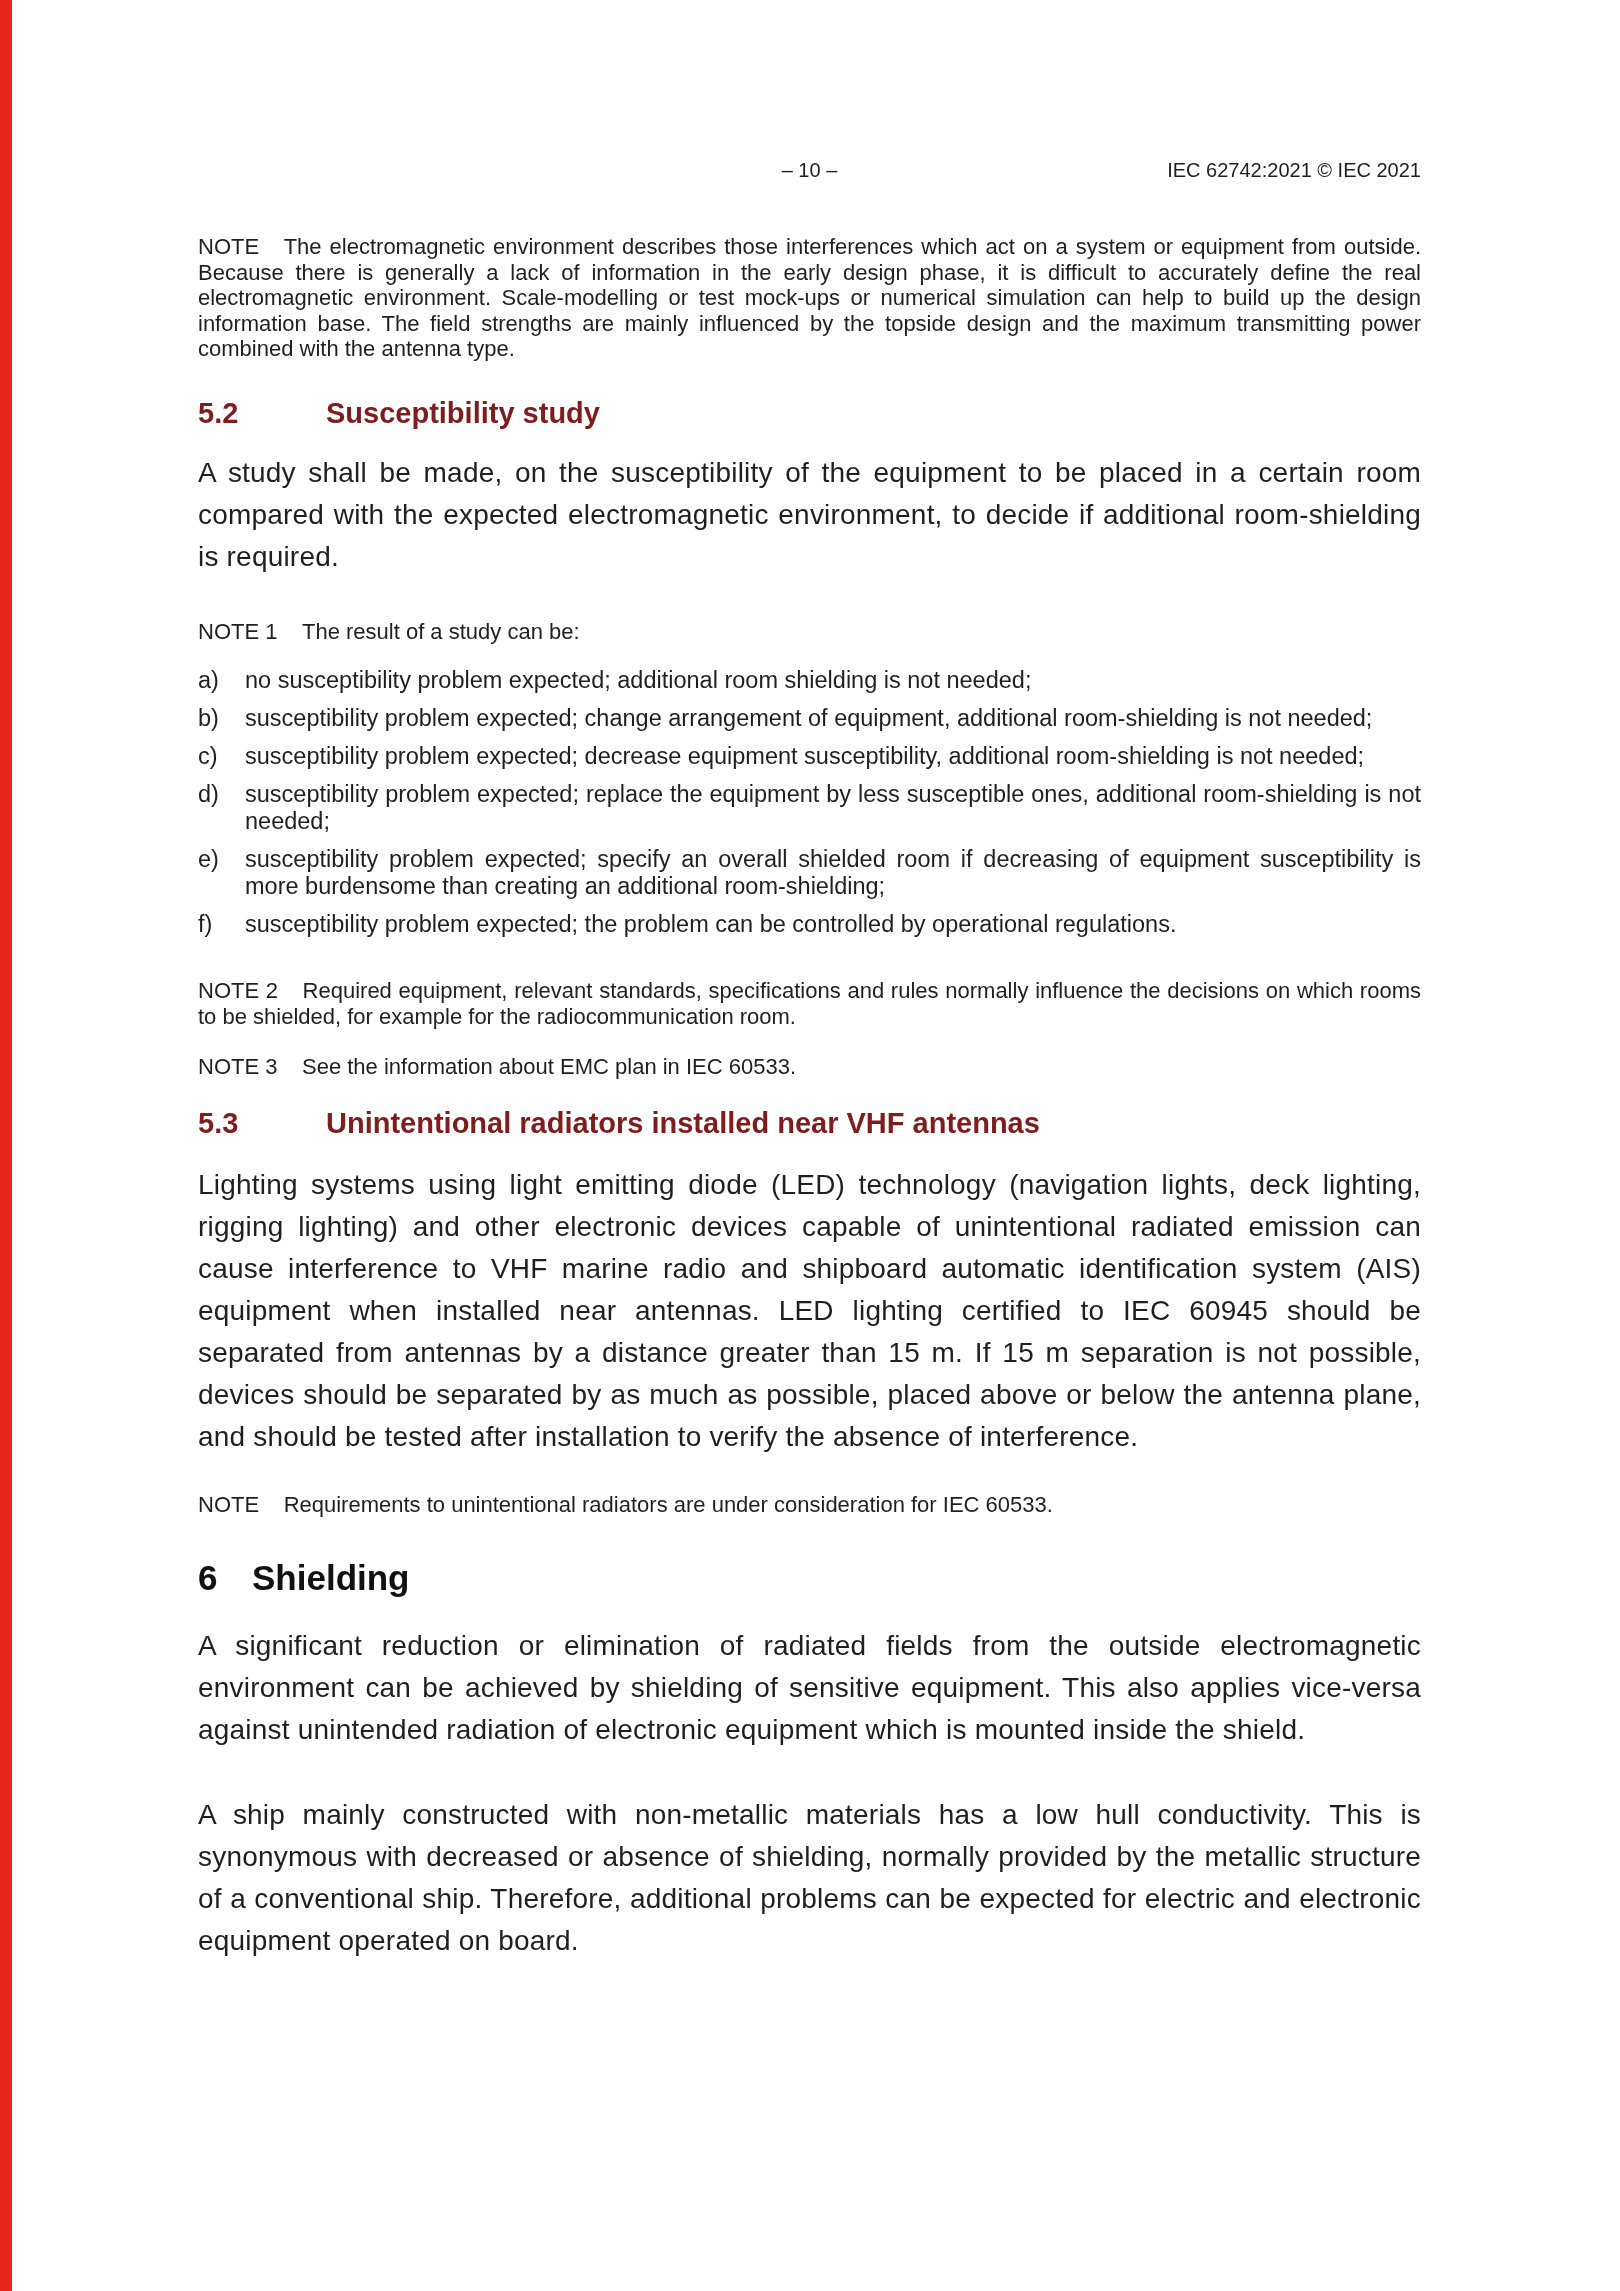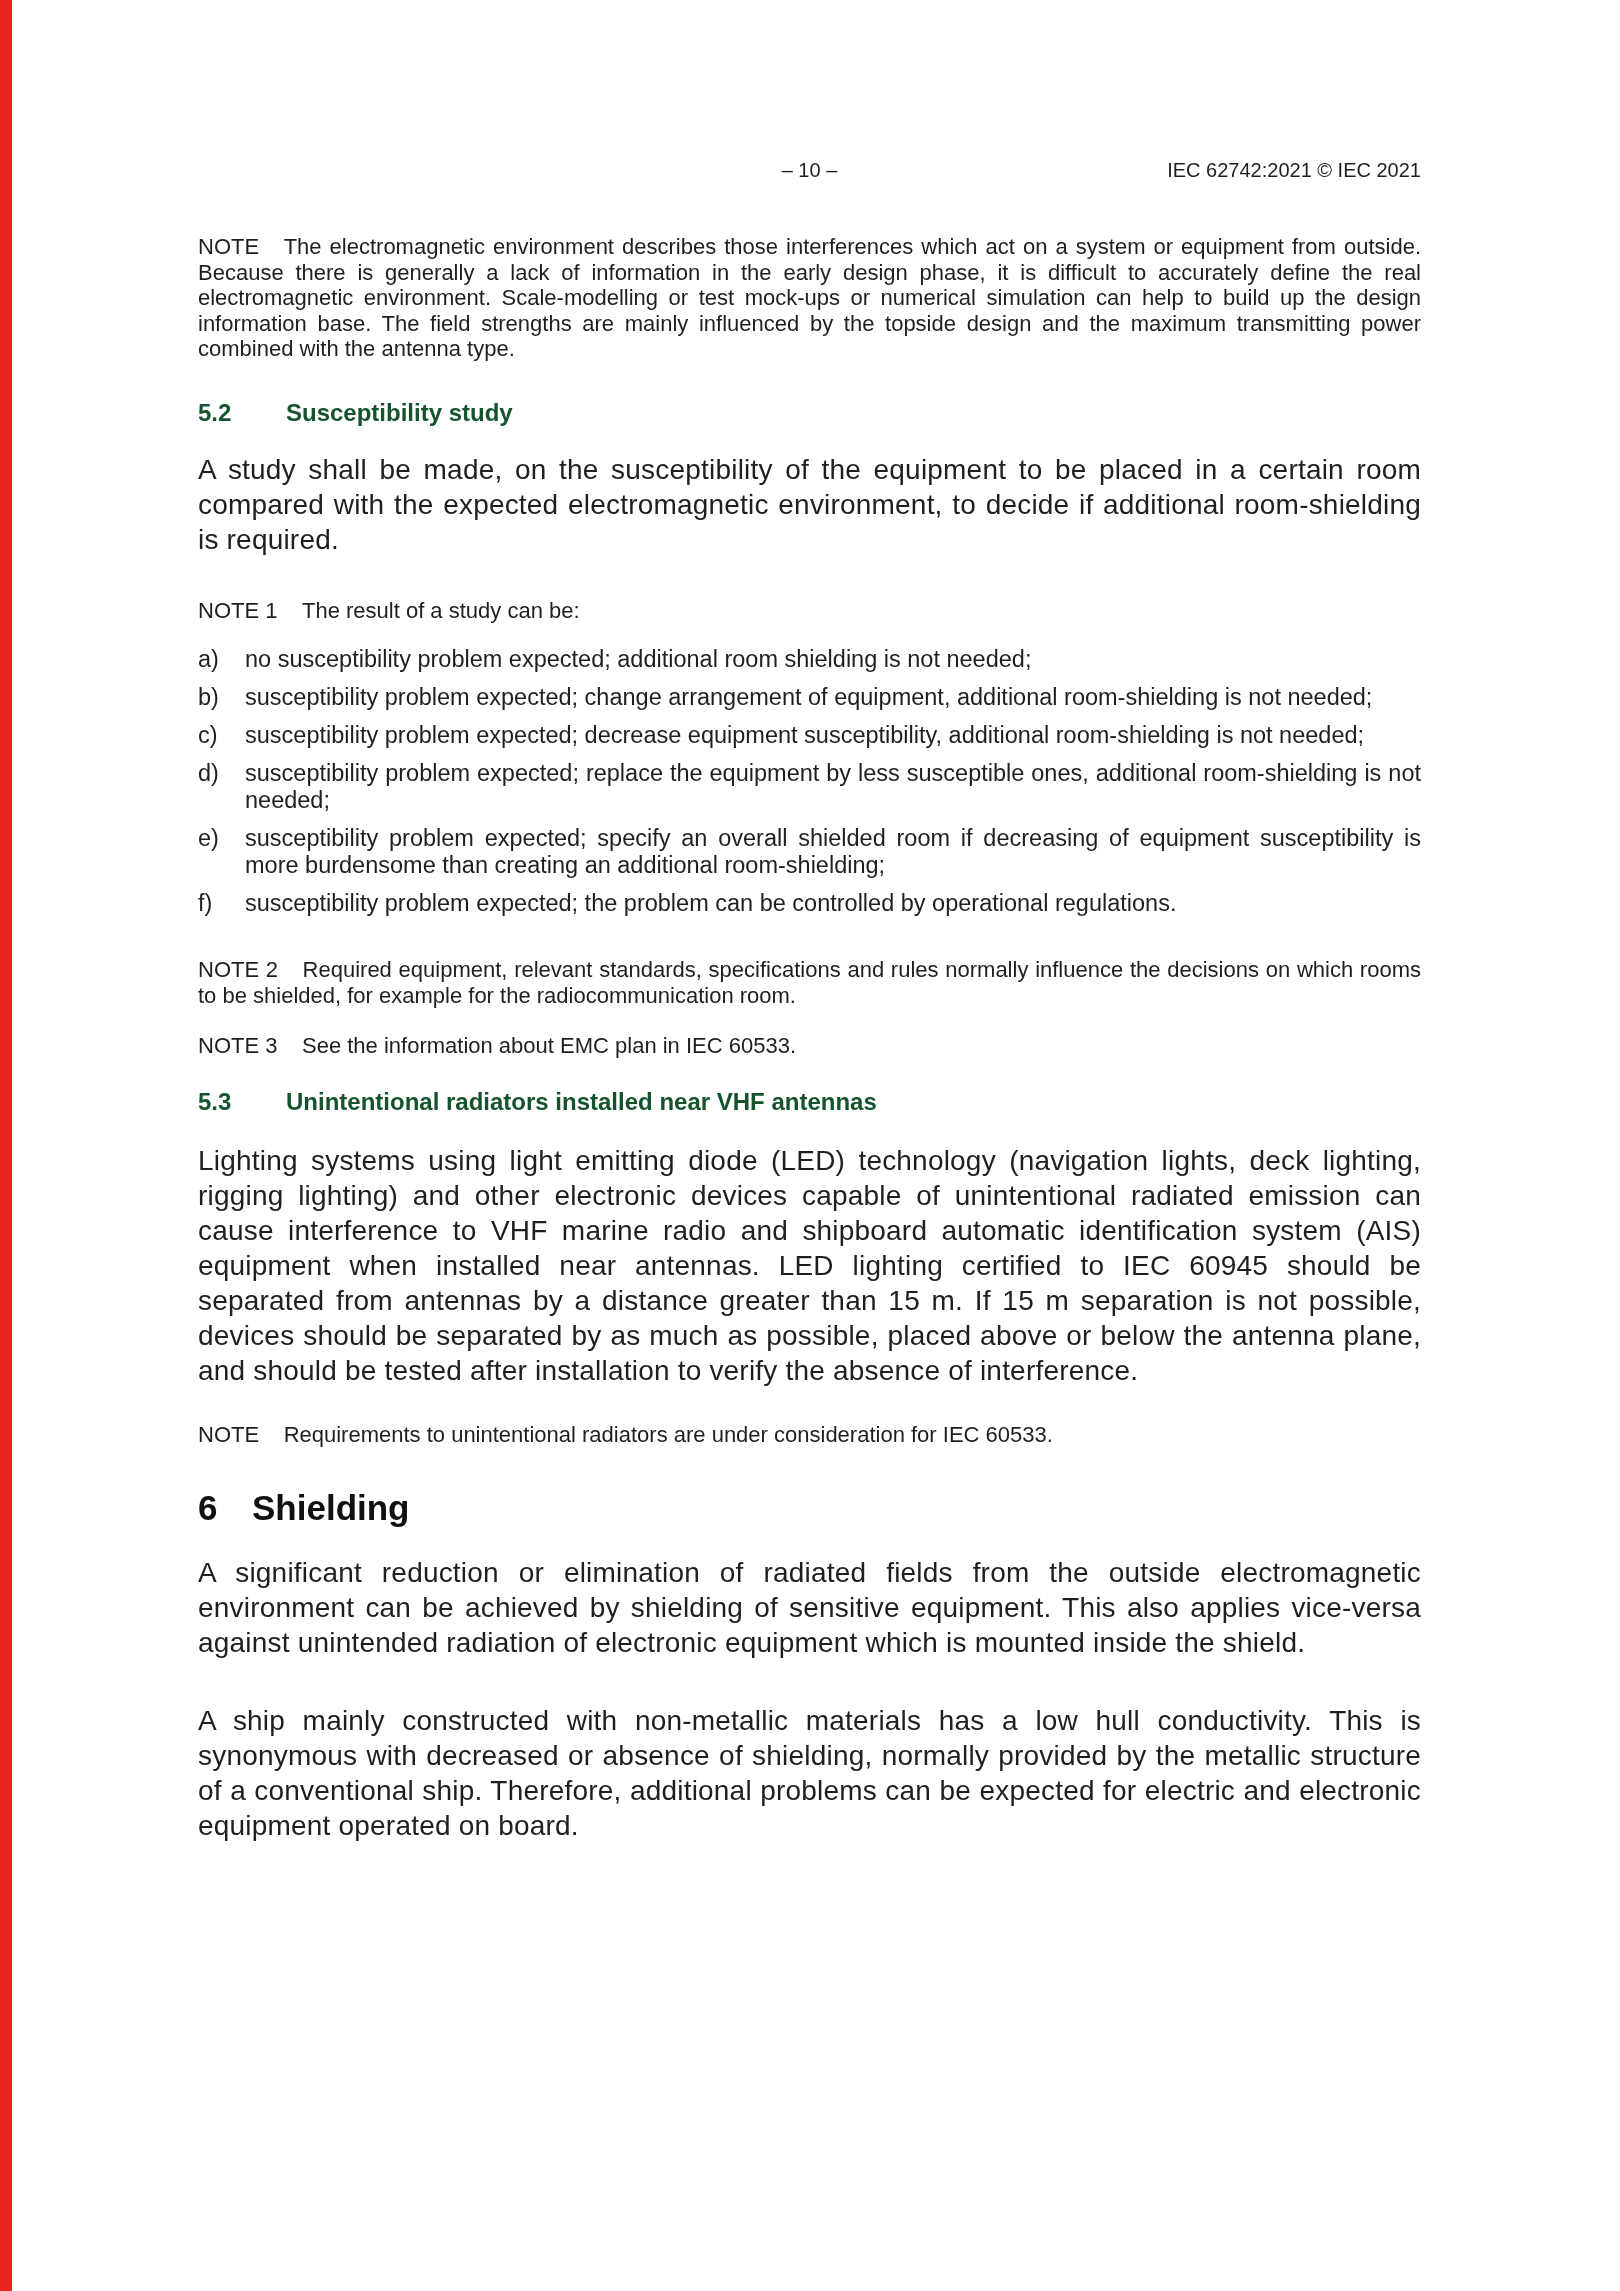--- a/index.html
+++ b/index.html
@@ -51,30 +51,31 @@
   .note {
     font-size: 22px;
     line-height: 25.5px;
     text-align: justify;
   }
   .note-label {
     padding-right: 24.5px;
   }
   .body-p {
     font-size: 28px;
-    line-height: 35px;
+    line-height: 42px;
     text-align: justify;
     letter-spacing: 0.2px;
   }
   .h-sub {
     display: flex;
-    font-size: 24px;
+    font-size: 29px;
     font-weight: bold;
     line-height: 32px;
-    color: #14532d;
+    color: #7f1d1d;
+    gap: 40px;
   }
   .h-sub .num { flex: 0 0 88px; }
   .h-main {
     display: flex;
     font-size: 35px;
     font-weight: bold;
     line-height: 39px;
     color: #111111;
   }
   .h-main .num { flex: 0 0 54px; }

